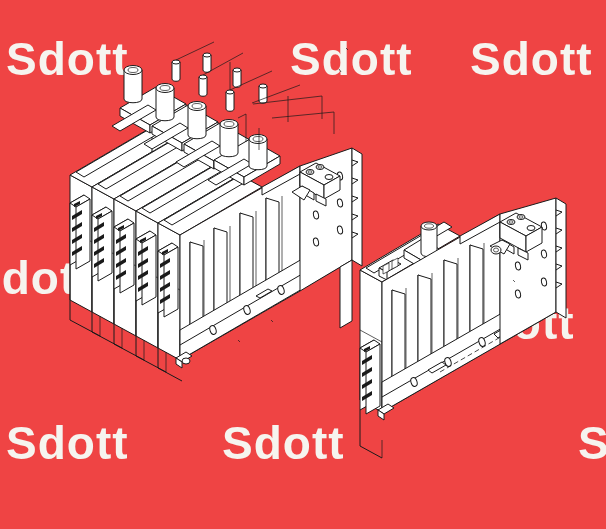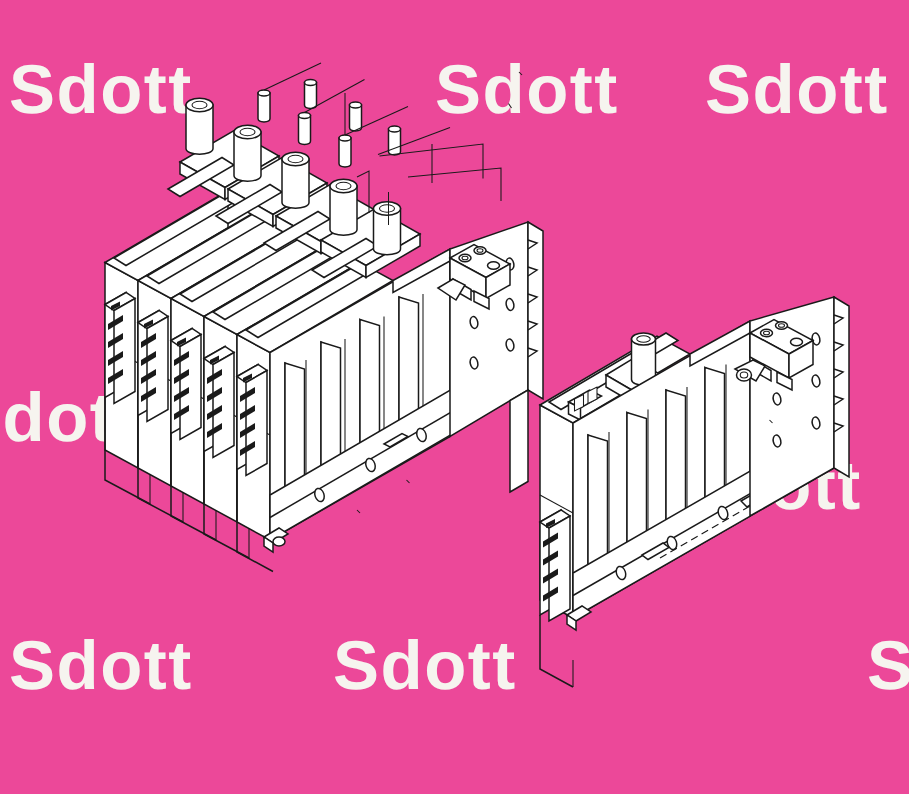--- a/index.html
+++ b/index.html
@@ -25,21 +25,21 @@
   #wm3{left:470px;top:36px;  font-size:46px;}
   #wm4{left:6px;  top:420px; font-size:46px;}
   #wm5{left:222px;top:420px; font-size:46px;}
   #wm6{left:452px;top:300px; font-size:46px;}
   #wm7{left:-30px;top:255px; font-size:46px;}
   #wm8{left:578px;top:420px; font-size:46px;}
 </style>
 </head>
 <body>
 
-<div id="stage" style="background: #ec4899; text-decoration: underline;">
+<div id="stage" style="background: #ef4444; text-decoration: underline;">
 
   <div class="wm" id="wm1" style="color: rgb(246, 244, 239); font-size: 46px;">Sdott</div>
   <div class="wm" id="wm2" style="color: rgb(246, 244, 239); font-size: 46px;">Sdott</div>
   <div class="wm" id="wm3" style="color: rgb(246, 244, 239); font-size: 46px;">Sdott</div>
   <div class="wm" id="wm4" style="color: rgb(246, 244, 239); font-size: 46px;">Sdott</div>
   <div class="wm" id="wm5" style="color: rgb(246, 244, 239); font-size: 46px;">Sdott</div>
   <div class="wm" id="wm6" style="color: rgb(246, 244, 239); font-size: 46px;">Sdott</div>
   <div class="wm" id="wm7" style="color: rgb(246, 244, 239); font-size: 46px;">Sdott</div>
   <div class="wm" id="wm8" style="color: rgb(246, 244, 239); font-size: 46px;">Sdott</div>
 

